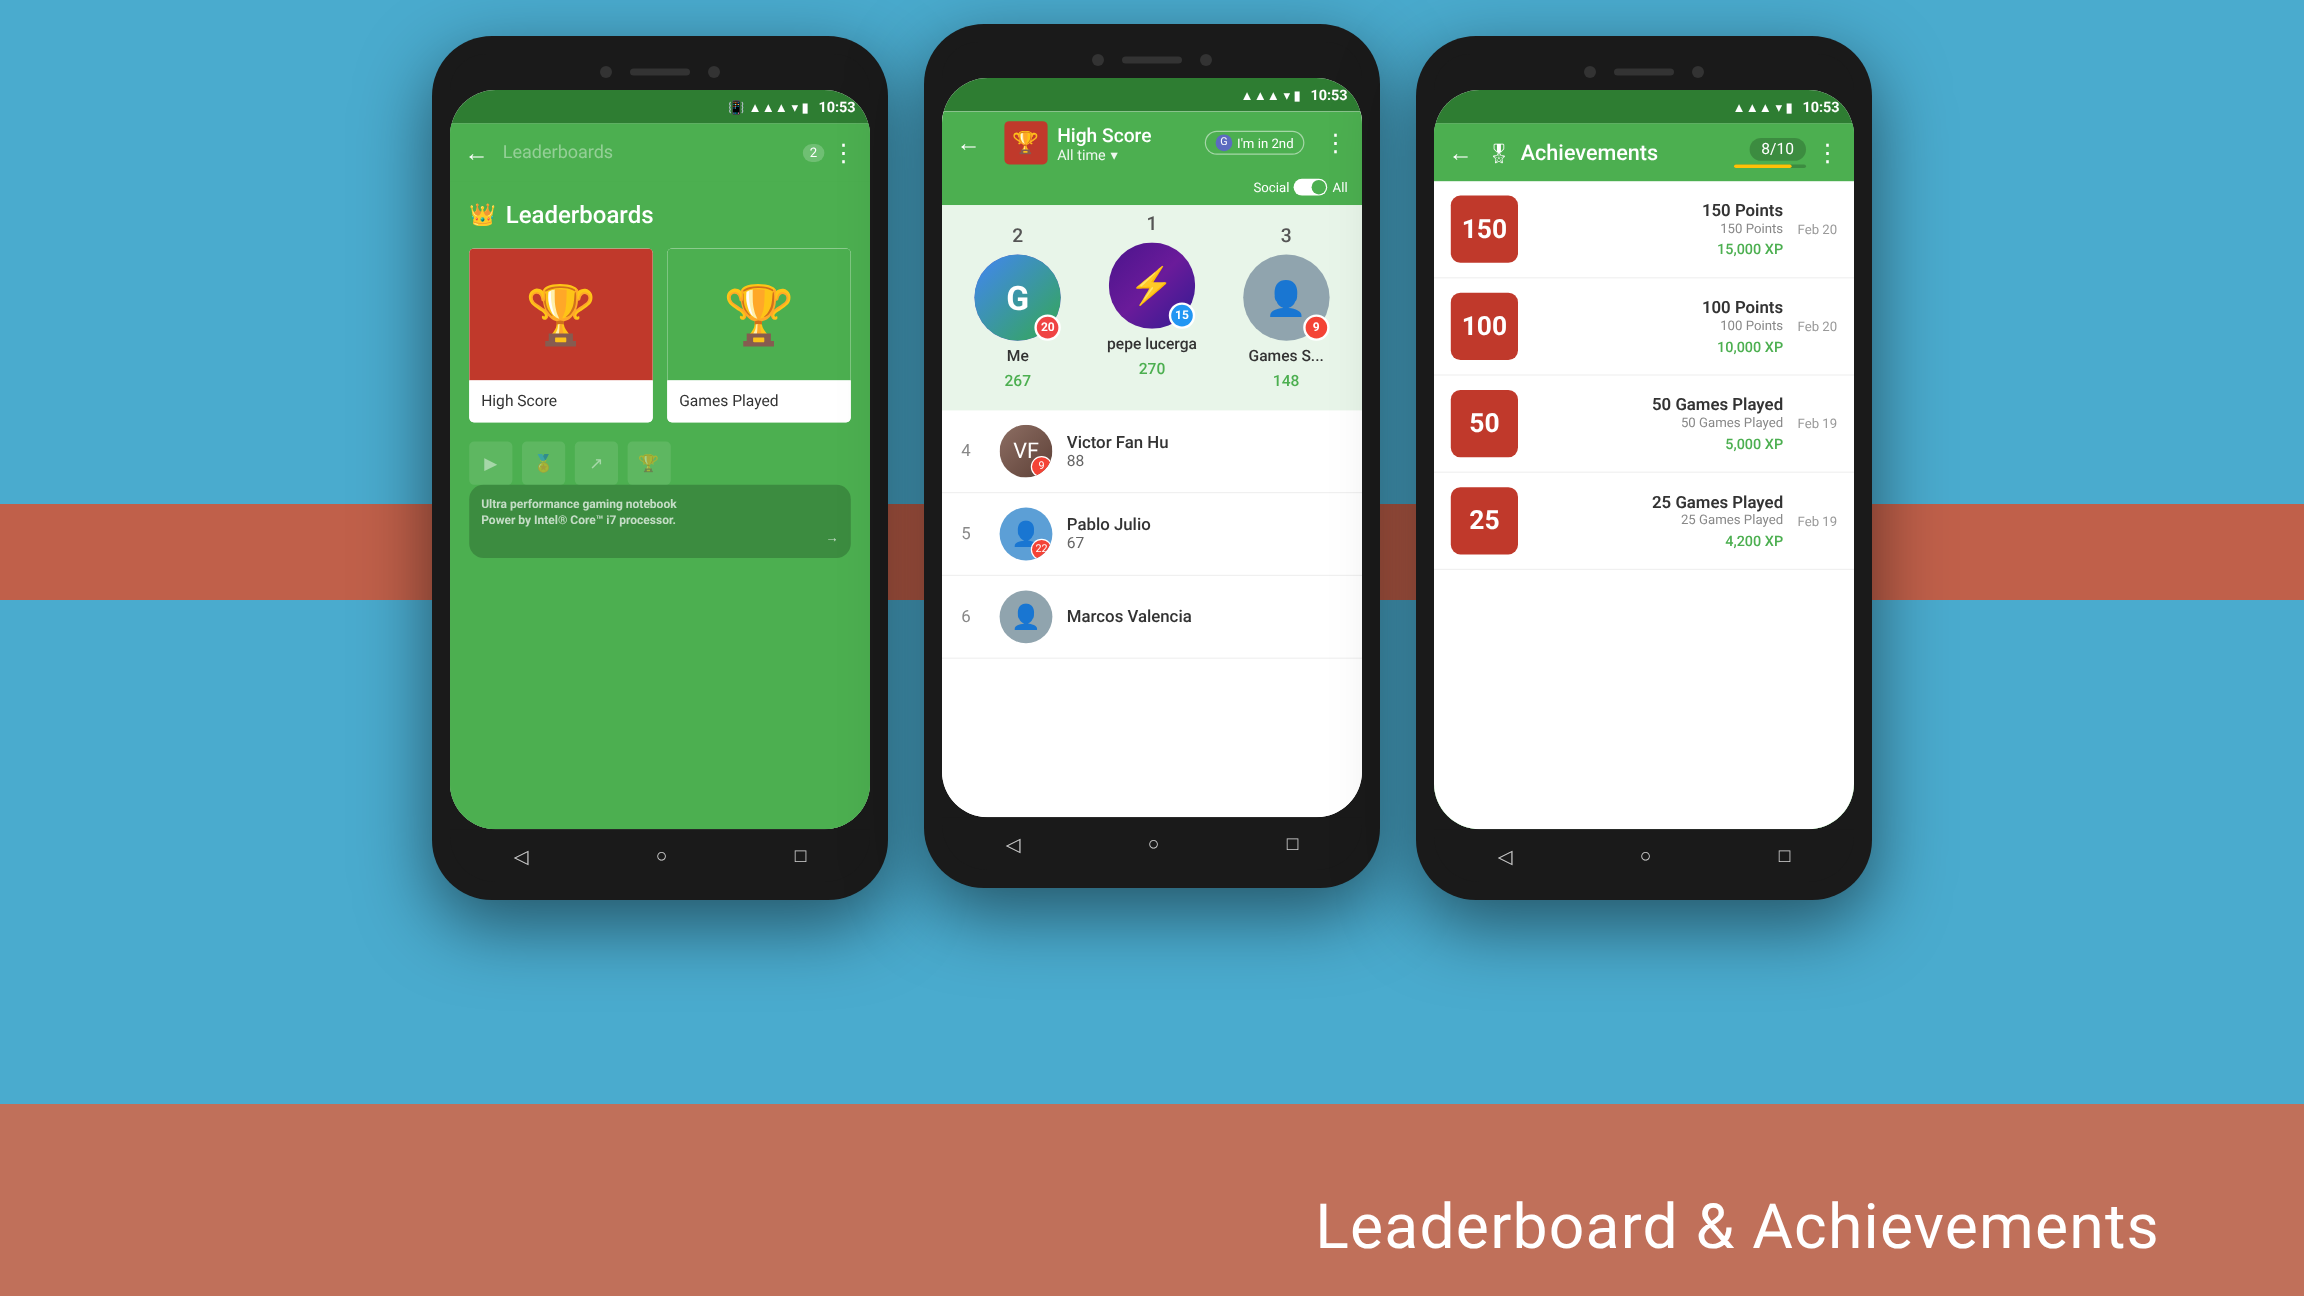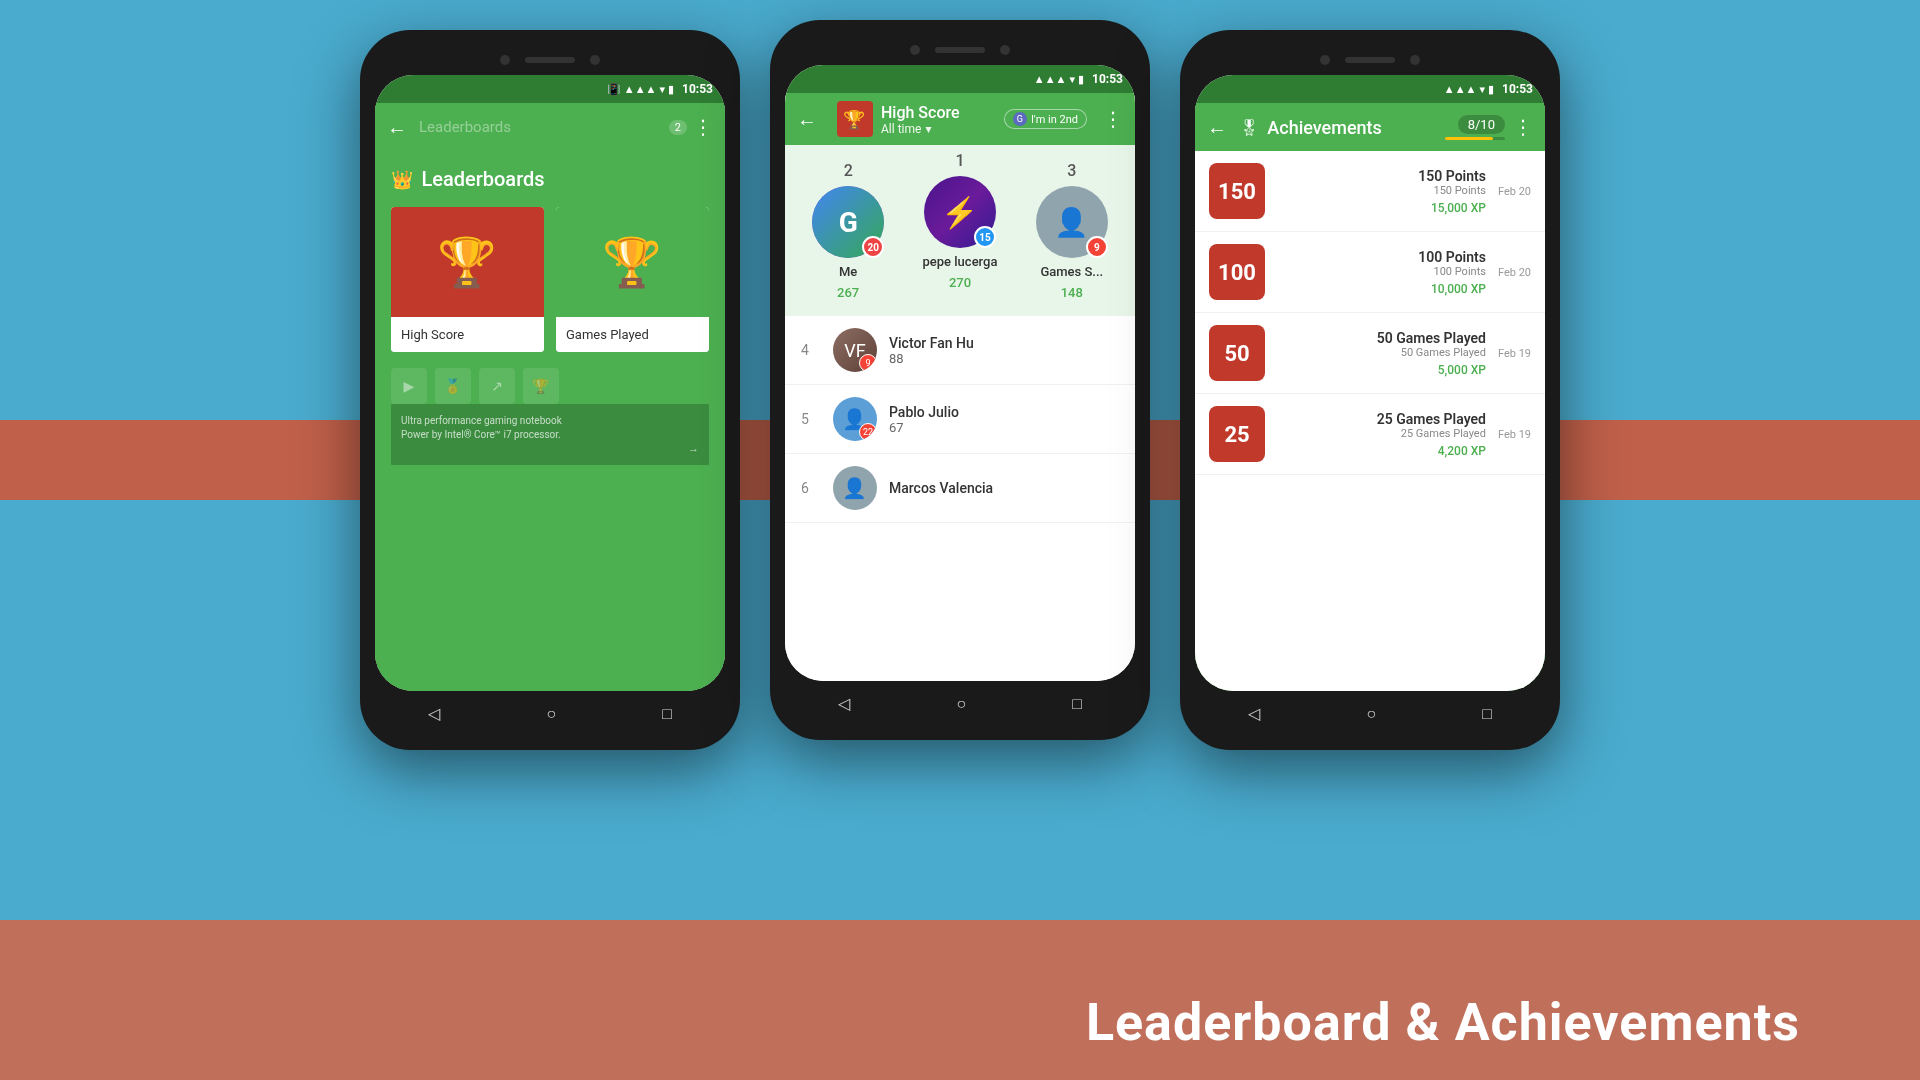--- a/index.html
+++ b/index.html
@@ -34,21 +34,21 @@
       z-index: 2;
       display: flex;
       align-items: center;
       justify-content: flex-end;
       padding-right: 120px;
     }
 
     .bottom-banner-text {
       color: white;
       font-size: 52px;
-      font-weight: 700;
+      font-weight: 400;
       letter-spacing: 1px;
       margin-top: 45px;
     }
 
     
     .phone-container {
       position: absolute;
       display: flex;
       align-items: flex-start;
       justify-content: center;
@@ -233,24 +233,25 @@
       border-radius: 4px;
       display: flex;
       align-items: center;
       justify-content: center;
       color: white;
       font-size: 14px;
     }
 
     .ad-banner {
       background: rgba(0,0,0,0.2);
-      border-radius: 1px;
+      border-radius: 12px;
       padding: 10px;
       margin-top: auto;
       margin-bottom: 8px;
+      font-weight: bold;
     }
 
     .ad-text {
       color: rgba(255,255,255,0.7);
       font-size: 10px;
       line-height: 1.4;
     }
 
     
     .phone-nav {
@@ -698,20 +699,27 @@
               <span>All time</span>
               <span>▾</span>
             </div>
           </div>
           <div class="in-2nd-badge">
             <span style="background:#5C6BC0;border-radius:50%;width:14px;height:14px;font-size:9px;display:flex;align-items:center;justify-content:center;">G</span>
             <span>I'm in 2nd</span>
           </div>
           <span class="more-icon" style="margin-left:8px;">⋮</span>
         </div>
+        <div style="background:#4CAF50;padding:4px 12px 8px;display:flex;align-items:center;justify-content:flex-end;gap:4px;">
+          <span style="color:white;font-size:11px;">Social</span>
+          <div class="toggle-track">
+            <div class="toggle-thumb"></div>
+          </div>
+          <span style="color:white;font-size:11px;">All</span>
+        </div>
 
         <div class="top3-section">
 
           <div class="rank-item">
             <span class="rank-number">2</span>
             <div class="avatar-container">
               <div class="avatar-circle avatar-1">
                 <div class="google-g">G</div>
               </div>
               <div class="level-badge badge-green">20</div>

